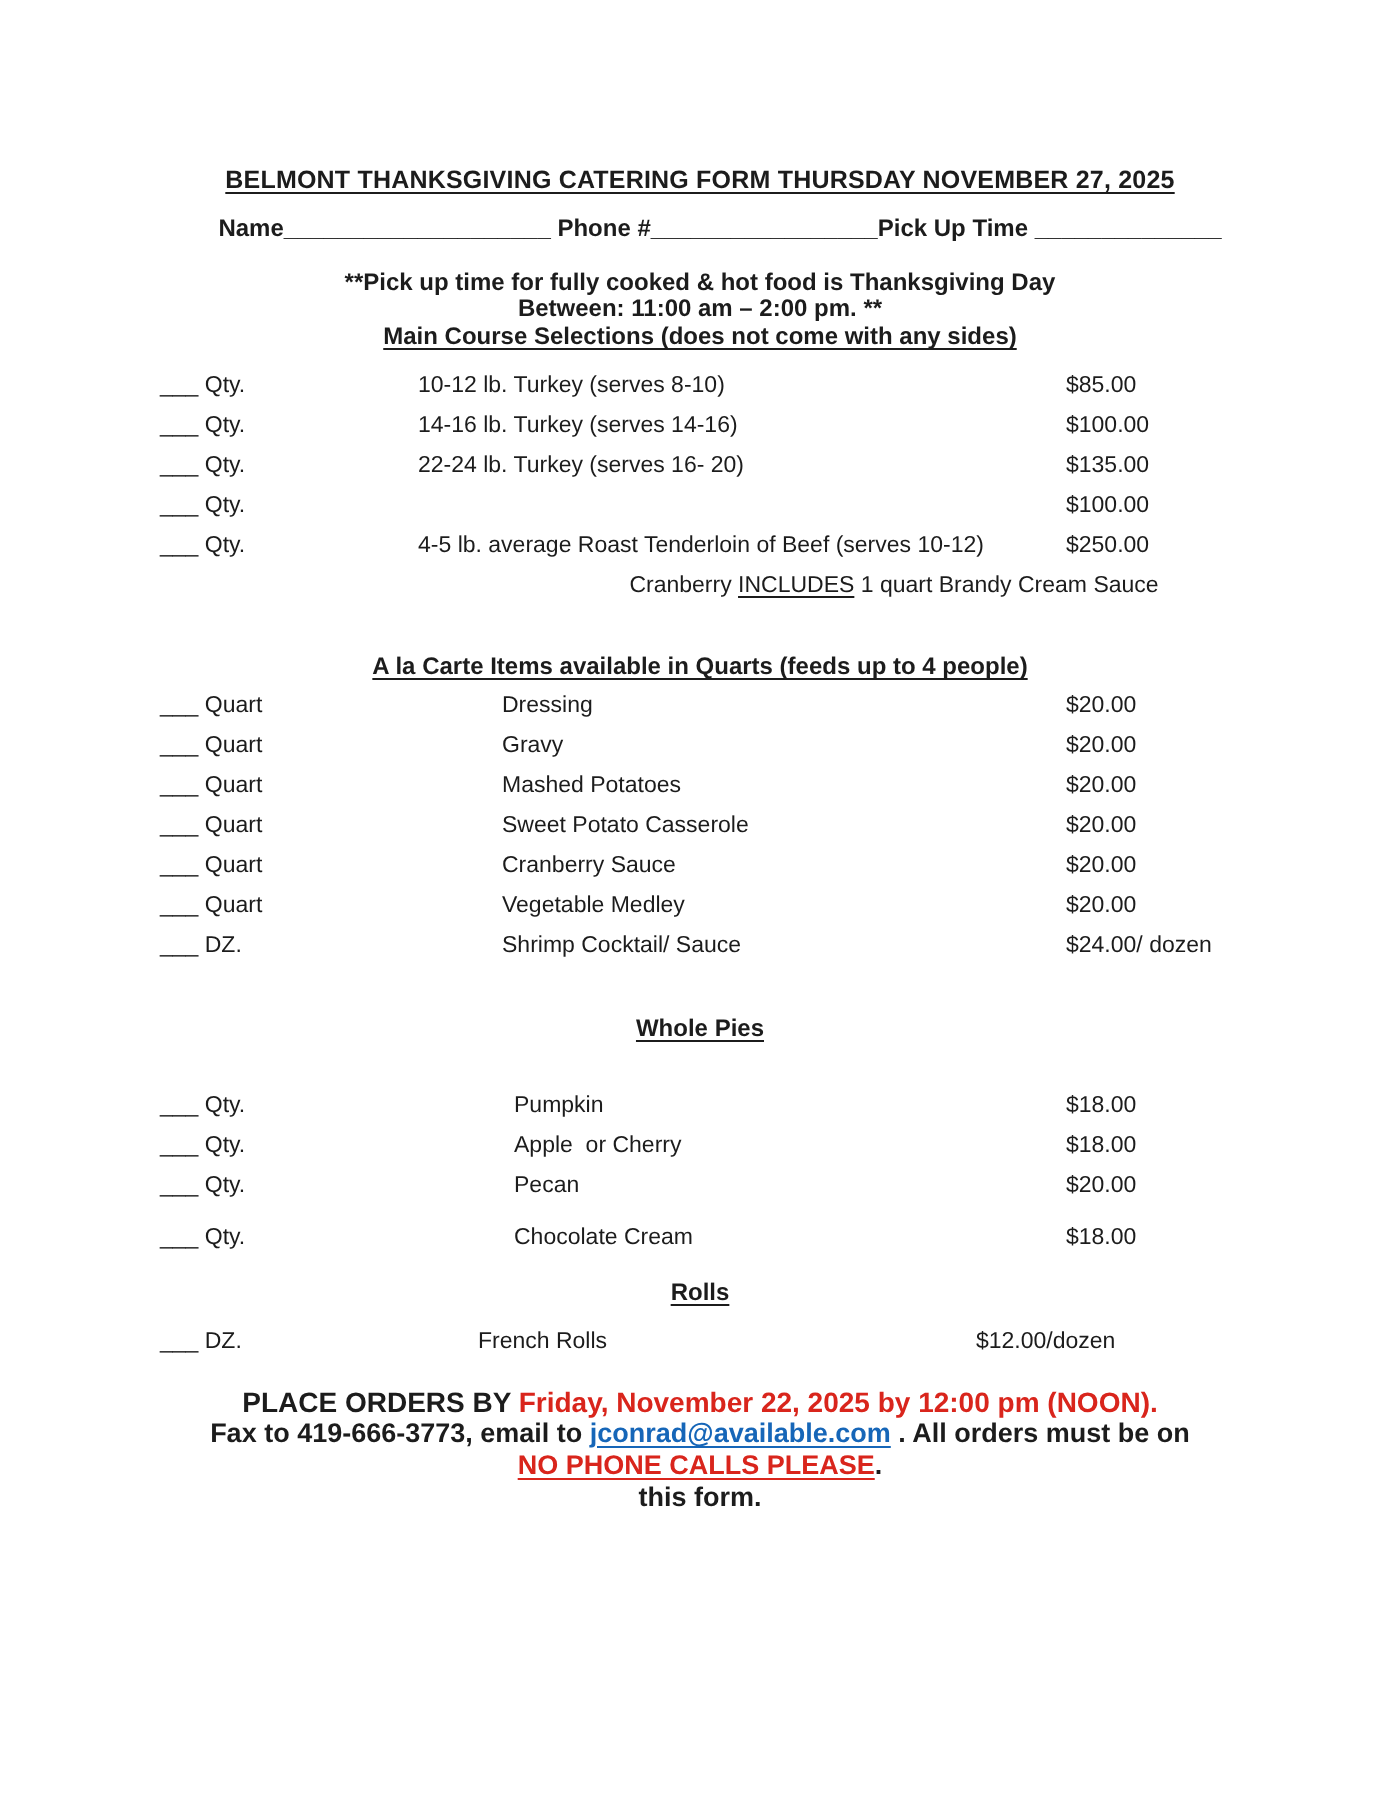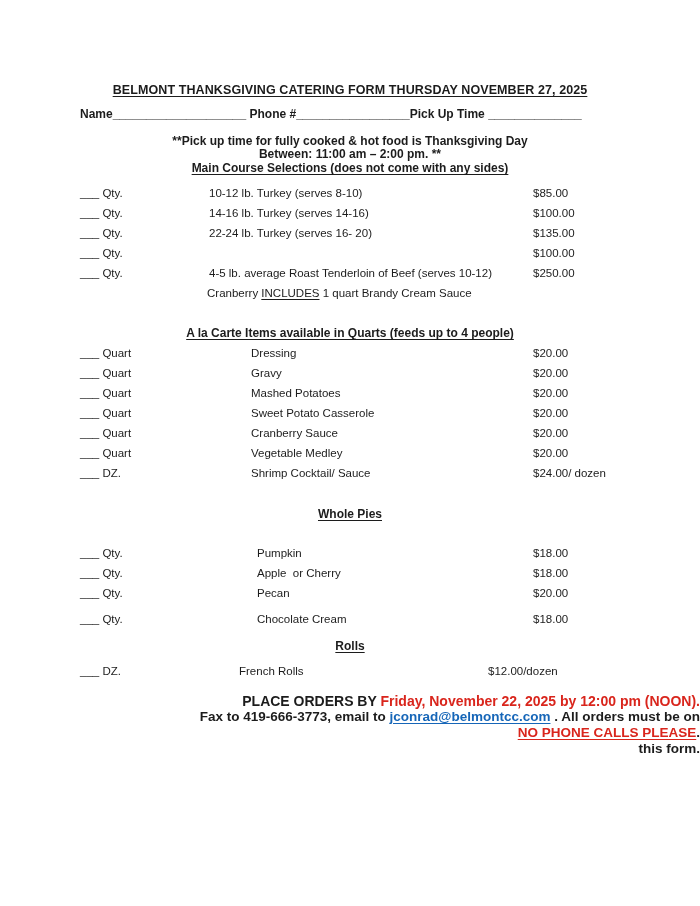--- a/index.html
+++ b/index.html
@@ -9,21 +9,21 @@
   }
   *{margin:0;padding:0;box-sizing:border-box;}
   html,body{width:700px;height:906px;}
   body{
     background:#ffffff;
     font-family:"Liberation Sans", sans-serif;
     color:var(--text);
     position:relative;
     overflow:hidden;
   }
-  .abs{position:absolute;left:0;width:700px;}
+  .abs{position:absolute;left:0;width:700px;text-align:center;}
   .ctr{text-align:center;}
   .b{font-weight:bold;}
   .u{text-decoration:underline;text-underline-offset:2px;}
 
   #doc-title{top:83px;font-size:12.5px;line-height:14px;letter-spacing:.1px;}
   #name-line{top:107px;left:80px;width:560px;font-size:12px;line-height:14px;font-weight:bold;white-space:pre;}
   #notice1{top:134px;font-size:12px;line-height:14px;}
   #notice2{top:147px;font-size:12px;line-height:14px;}
 
   .sec-header{font-size:12px;line-height:14px;font-weight:bold;text-decoration:underline;text-underline-offset:2px;}
@@ -44,21 +44,21 @@
   .qty{left:80px;}
   .price{left:533px;}
   #r-main .item{left:209px;}
   #r-alacarte .item{left:251px;}
   #r-pies .item{left:257px;}
   #r-rolls .item{left:239px;}
   #r-rolls .price{left:488px;}
 
   #tenderloin-note{top:286px;left:207px;width:480px;font-size:11.5px;line-height:14px;}
 
-  #footer{top:693px;font-weight:bold;text-align:right;}
+  #footer{top:693px;font-weight:bold;}
   #footer .fl{line-height:16px;font-size:13.5px;}
   #footer .fl1{font-size:14px;}
   .red{color:var(--red);}
   .email-link{color:var(--link_blue);text-decoration:underline;text-underline-offset:2px;cursor:pointer;}
   .red-u{color:var(--red);text-decoration:underline;text-underline-offset:2px;}
 </style>
 </head>
 <body>
 
 <div id="doc-title" class="abs ctr b u">BELMONT THANKSGIVING CATERING FORM THURSDAY NOVEMBER 27, 2025</div>
@@ -163,16 +163,16 @@
       <span class="qty">___ DZ.</span>
       <span class="item">French Rolls</span>
       <span class="price">$12.00/dozen</span>
     </div>
   </div>
 
 <div id="tenderloin-note" class="abs"><span>Cranberry </span><span class="u">INCLUDES</span><span> 1 quart Brandy Cream Sauce</span></div>
 
 <div id="footer" class="abs ctr">
   <div class="fl fl1"><span>PLACE ORDERS BY </span><span class="red">Friday, November 22, 2025 by 12:00 pm (NOON).</span></div>
-  <div class="fl"><span>Fax to 419-666-3773, email to </span><span class="email-link">jconrad@belmontcc.com</span><span> . All orders must be on</span></div>
+  <div class="fl"><span>Fax to 419-666-3773, email to </span><span class="email-link">jconrad@available.com</span><span> . All orders must be on</span></div>
   <div class="fl"><span class="red-u">NO PHONE CALLS PLEASE</span><span>.</span></div>
   <div class="fl">this form.</div>
 </div>
 
 </body></html>

